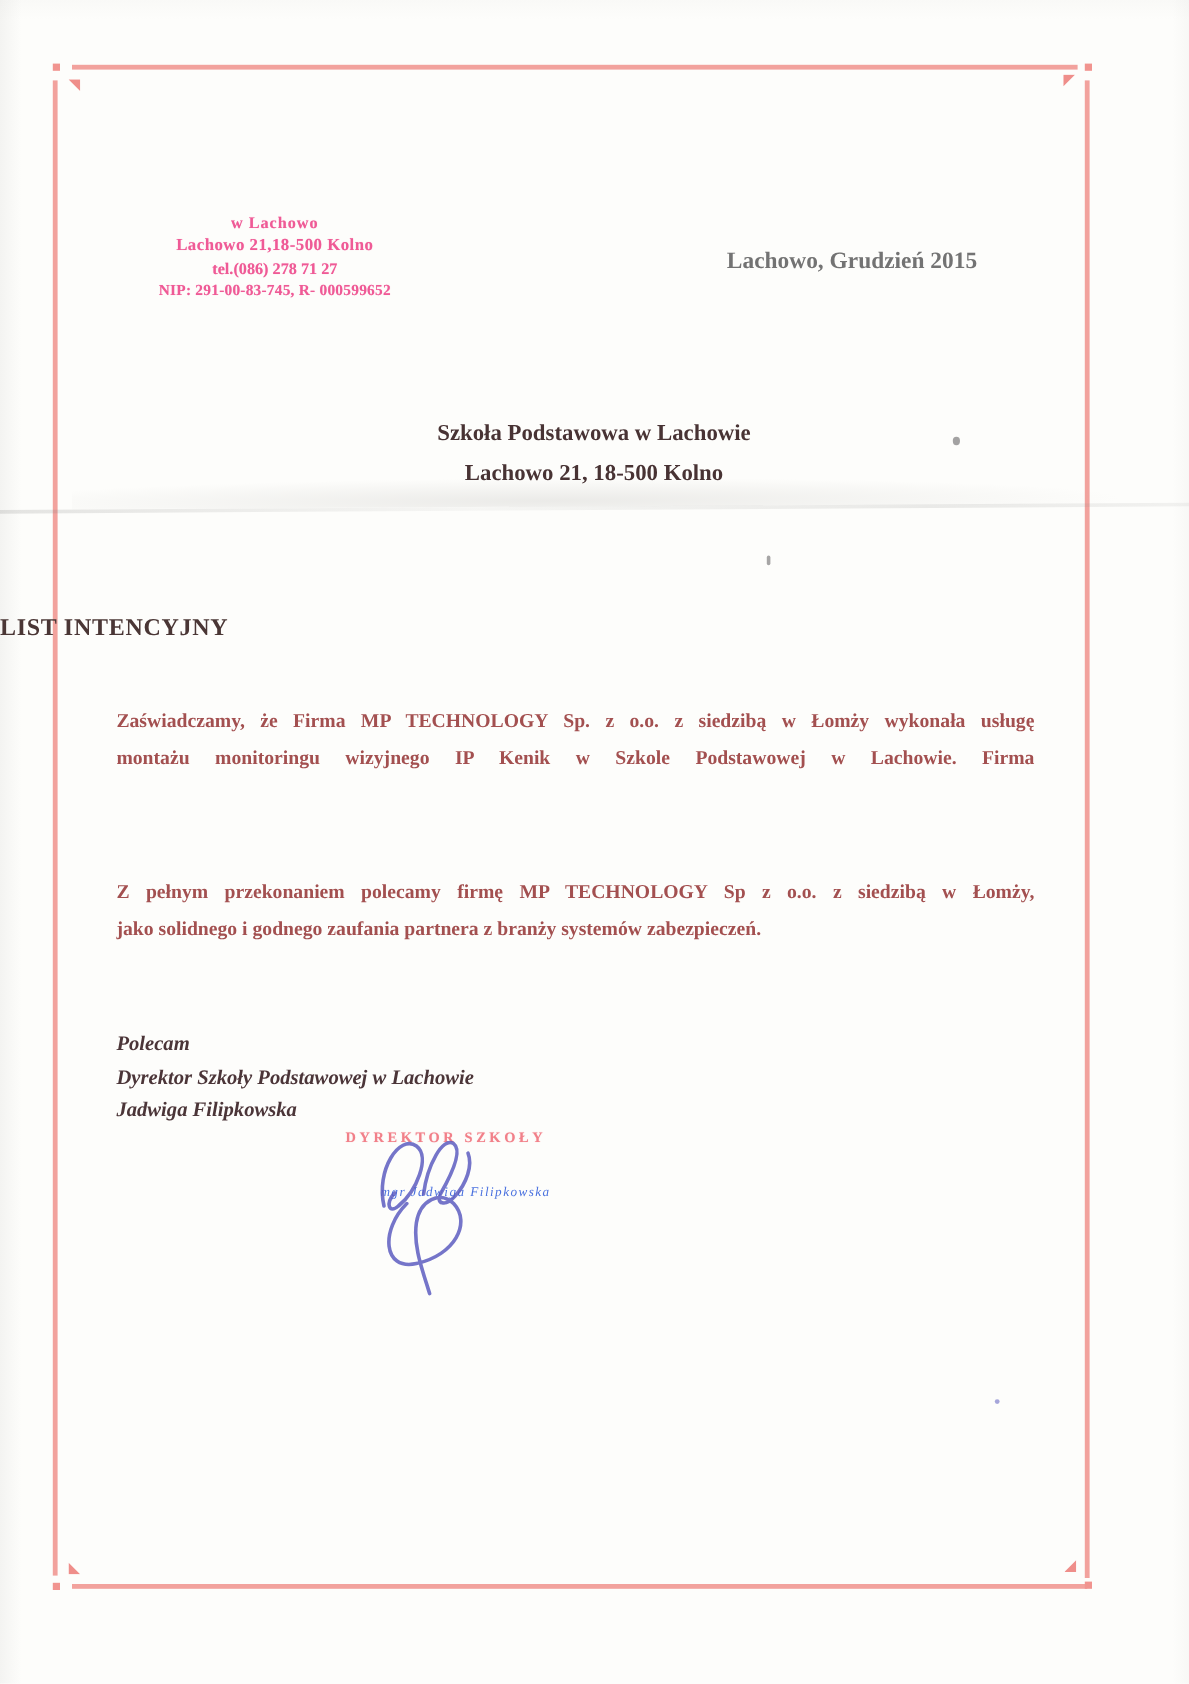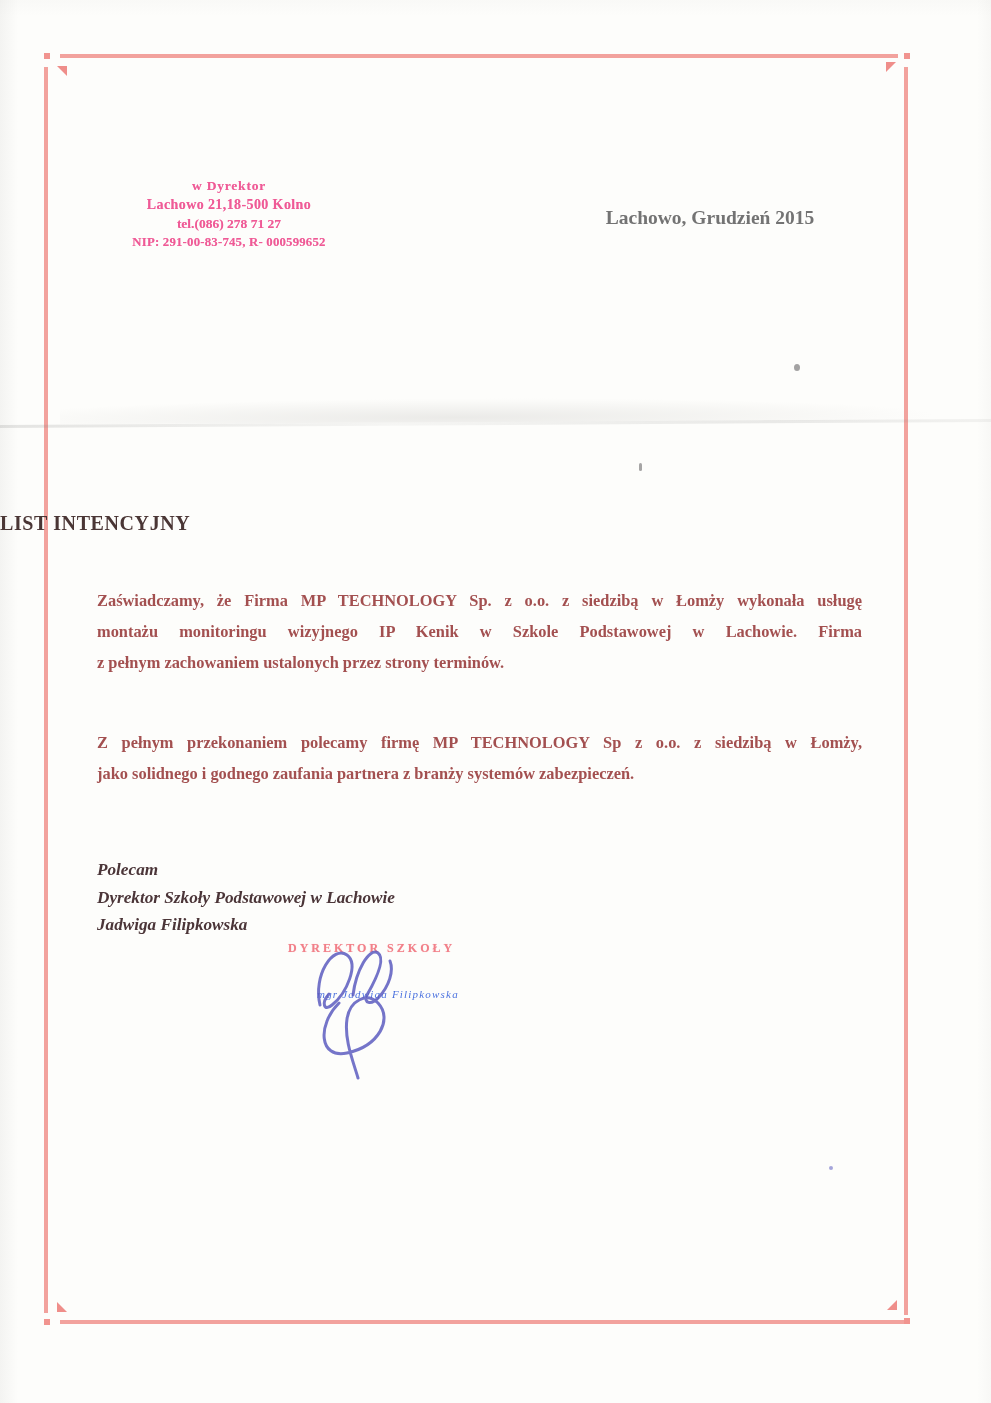--- a/index.html
+++ b/index.html
@@ -81,37 +81,38 @@
 <div class="frame-tri tri-bl" style="left:57px;top:1302px;"></div>
 <div class="frame-tri tri-br" style="left:887px;top:1300px;"></div>
 
 <div class="crease-shadow"></div>
 <div class="crease"></div>
 <div class="speck" style="left:794px;top:364px;width:6px;height:7px;background:rgba(90,88,90,.55);"></div>
 <div class="speck" style="left:639px;top:463px;width:3px;height:8px;border-radius:2px;background:rgba(80,78,80,.5);"></div>
 <div class="speck" style="left:829px;top:1166px;width:4px;height:4px;background:rgba(93,93,192,.55);"></div>
 
 <div class="abs stamp-header">
-  <div class="l2">w Dyrektor</div>
+  <div class="l2">w Lachowo</div>
   <div class="l3">Lachowo 21,18-500 Kolno</div>
   <div class="l4">tel.(086) 278 71 27</div>
   <div class="l5">NIP: 291-00-83-745, R- 000599652</div>
 </div>
 
 <div class="abs dateline">Lachowo, Grudzień 2015</div>
 
 <div class="abs recipient">
+  <div>Szkoła Podstawowa w Lachowie</div>
+  <div>Lachowo 21, 18-500 Kolno</div>
 </div>
 
 <div class="abs title">LIST INTENCYJNY</div>
 
 <div class="abs para" style="top:585px;">
   <div class="line">Zaświadczamy, że Firma MP TECHNOLOGY Sp. z o.o. z siedzibą w Łomży wykonała usługę</div>
   <div class="line">montażu monitoringu wizyjnego IP Kenik w Szkole Podstawowej w Lachowie. Firma</div>
-  <div class="line last">z pełnym zachowaniem ustalonych przez strony terminów.</div>
 </div>
 
 <div class="abs para" style="top:727px;">
   <div class="line">Z pełnym przekonaniem polecamy firmę MP TECHNOLOGY Sp z o.o. z siedzibą w Łomży,</div>
   <div class="line last">jako solidnego i godnego zaufania partnera z branży systemów zabezpieczeń.</div>
 </div>
 
 <div class="abs signoff">
   <div>Polecam</div>
   <div>Dyrektor Szkoły Podstawowej w Lachowie</div>

